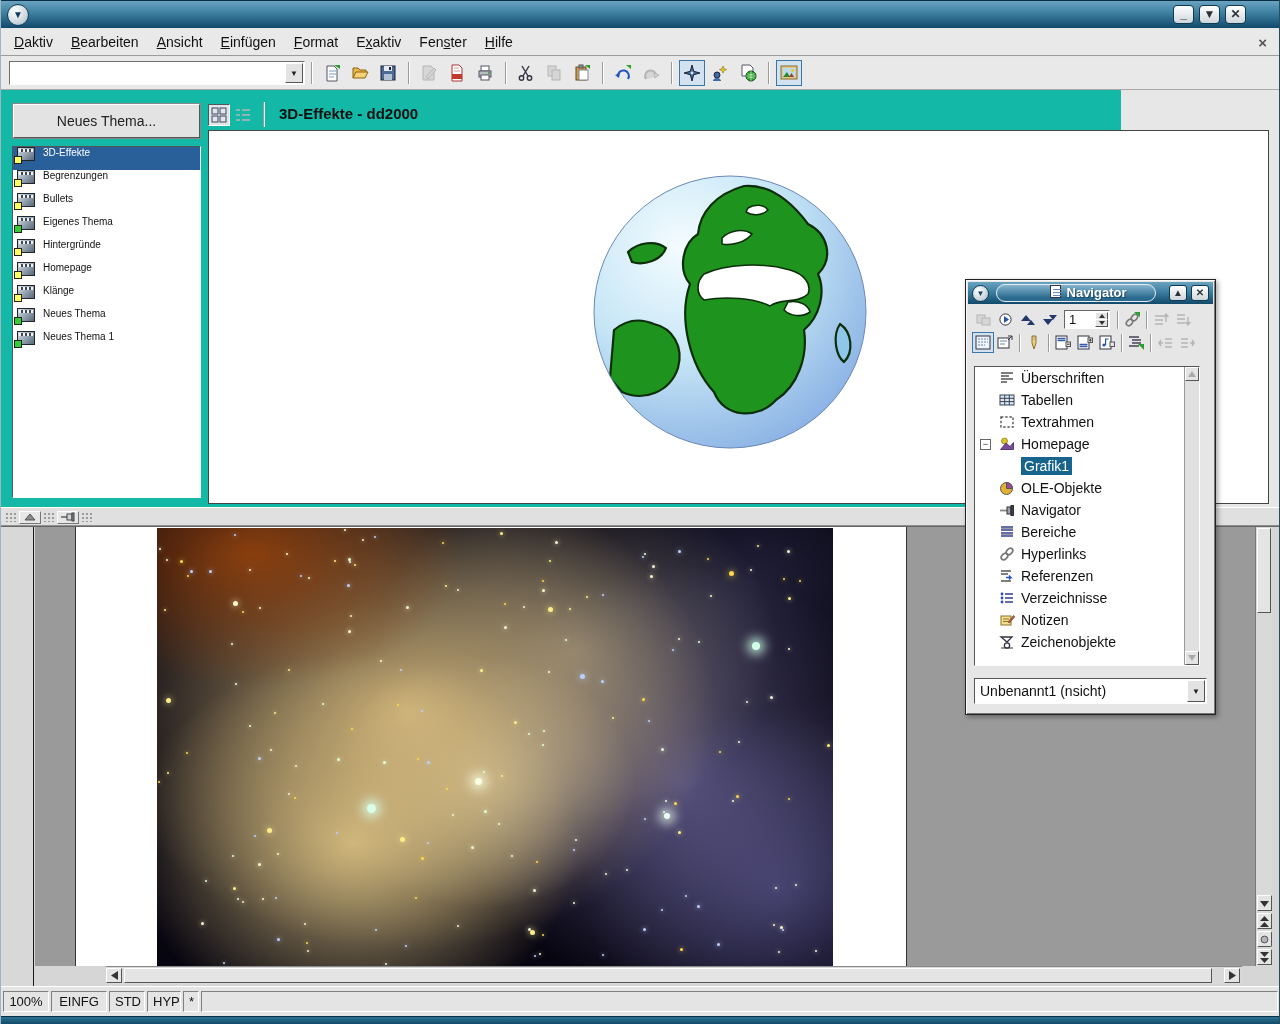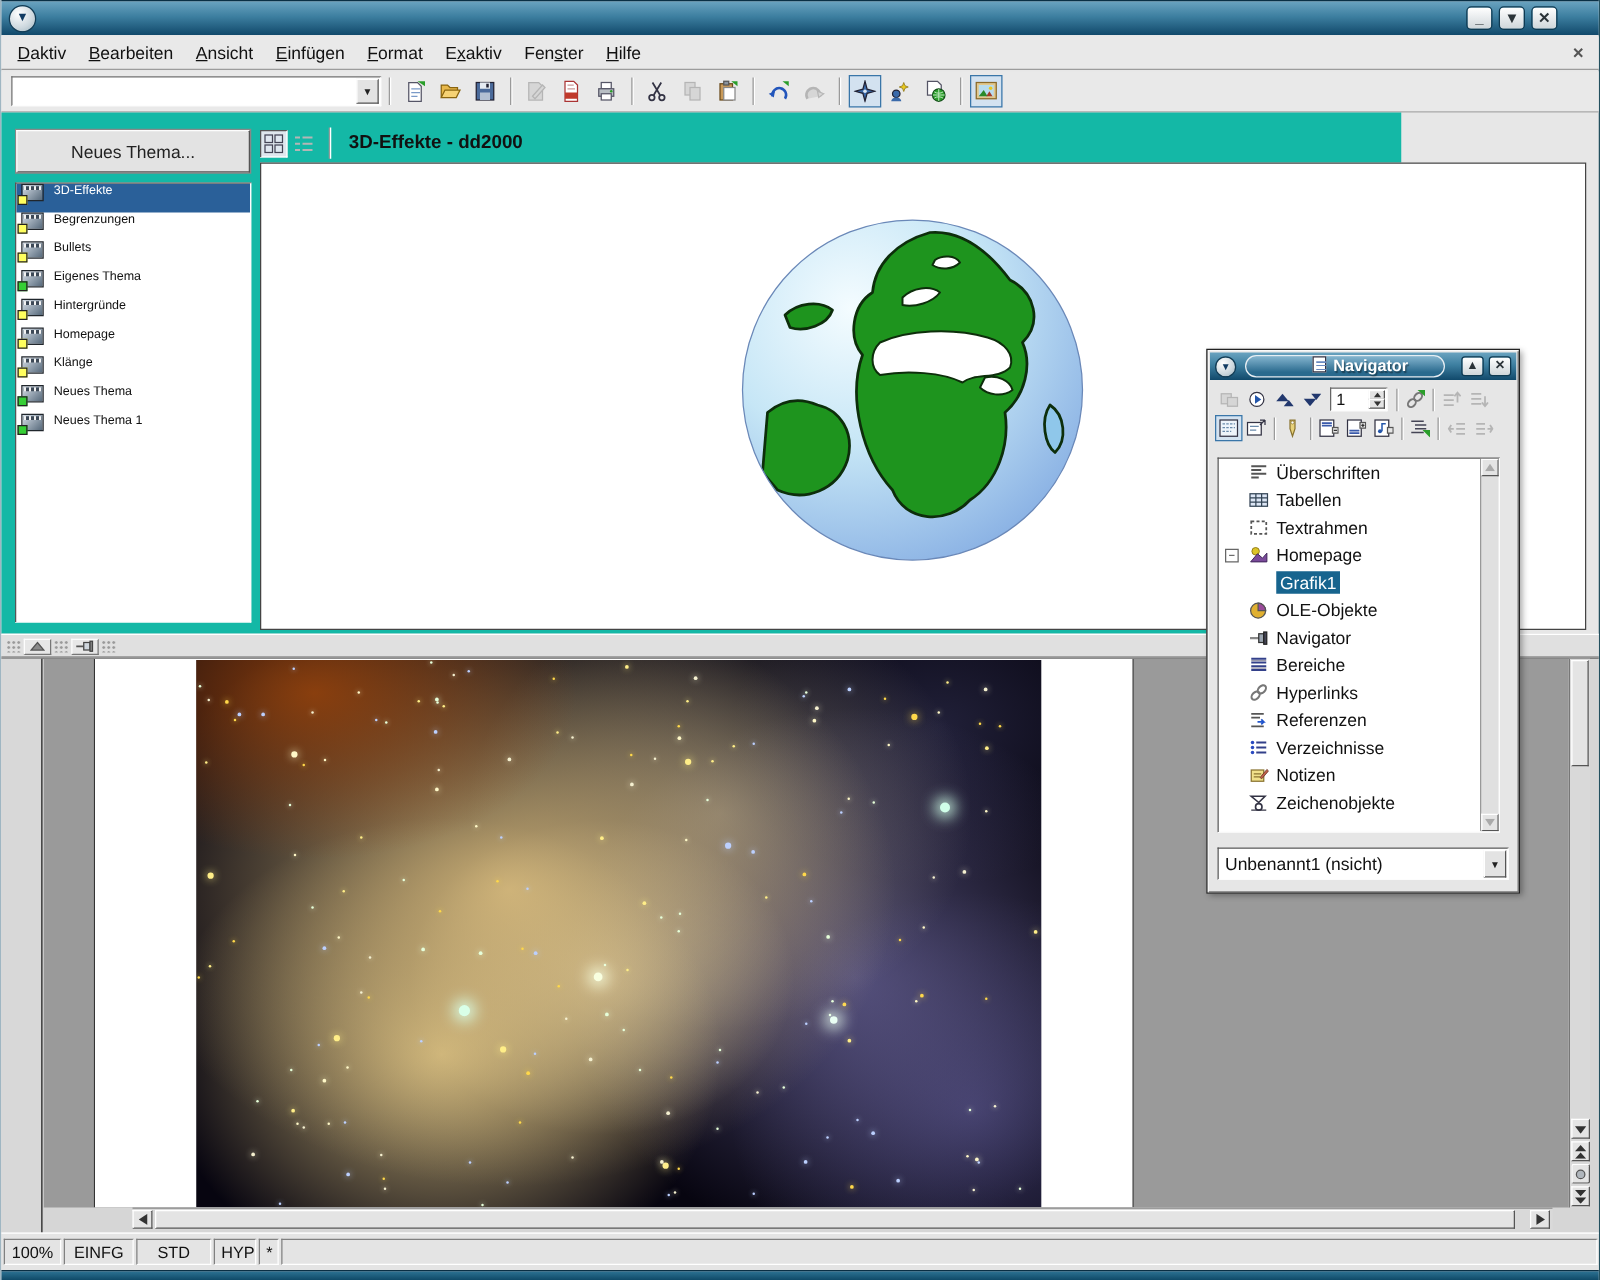--- a/index.html
+++ b/index.html
@@ -871,19 +871,19 @@
     </div>
     <div class="nav-combo">
       <span class="nav-combo-text">Unbenannt1 (nsicht)</span>
       <span class="nav-combo-arrow">▼</span>
     </div>
   </div>
 
   <div class="statusbar">
     <span class="sfield" style="width:46px;text-align:center;">100%</span>
     <span class="sfield" style="width:56px;text-align:center;">EINFG</span>
-    <span class="sfield" style="width:60px;text-align:center;">STD</span>
+    <span class="sfield" style="width:36px;text-align:center;">STD</span>
     <span class="sfield" style="width:34px;text-align:center;">HYP</span>
     <span class="sfield" style="width:16px;text-align:center;">*</span>
     <span class="sfield" style="flex:1;margin-right:3px;"></span>
   </div>
   <div class="bottom-band"></div>
 </div>
 
 </body></html>

